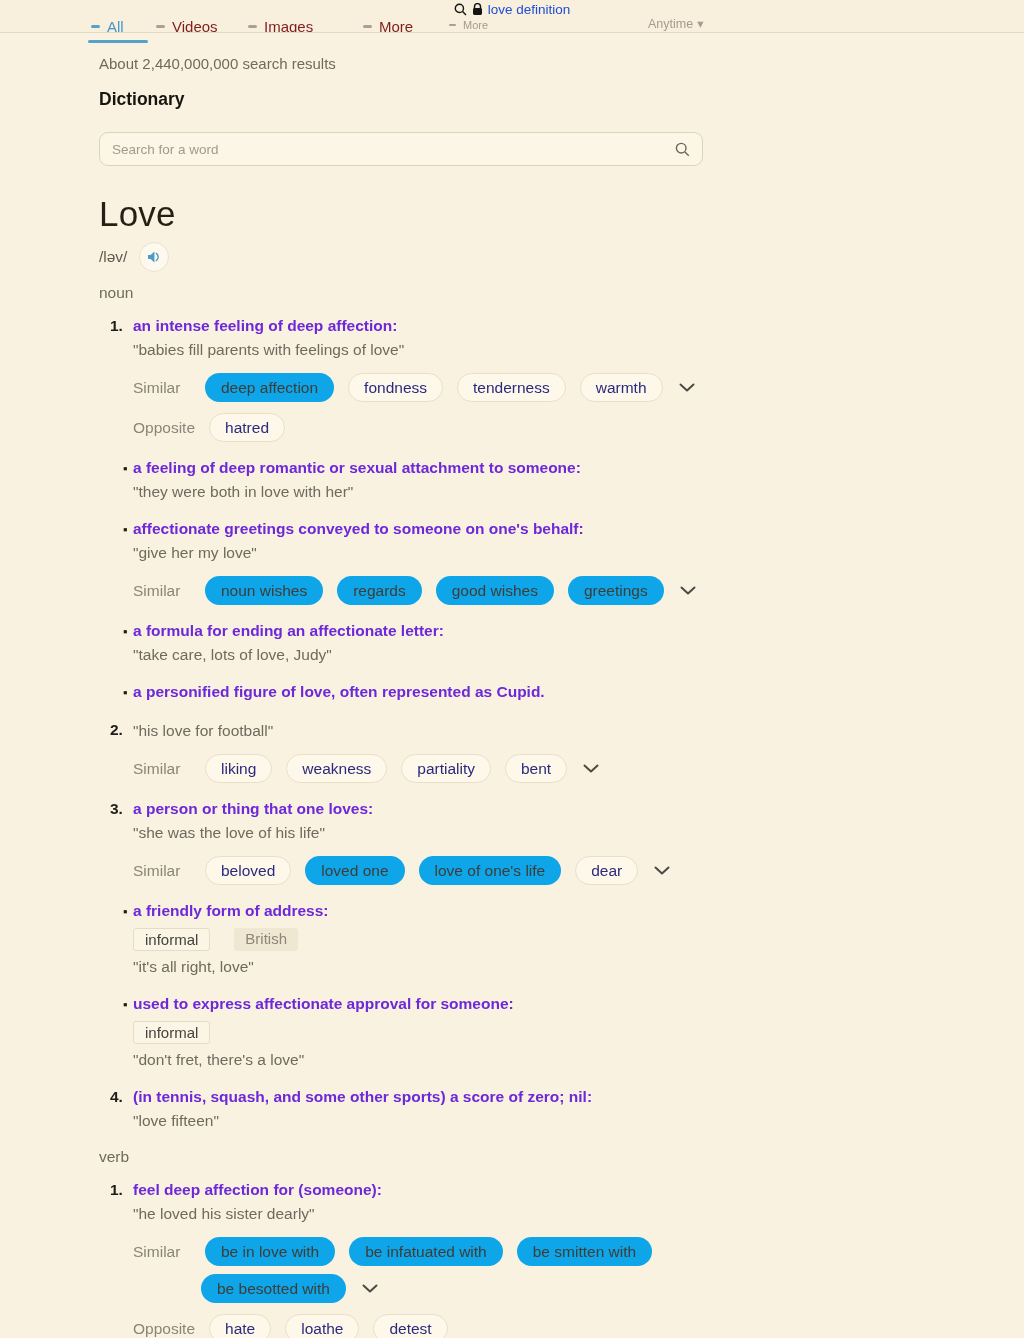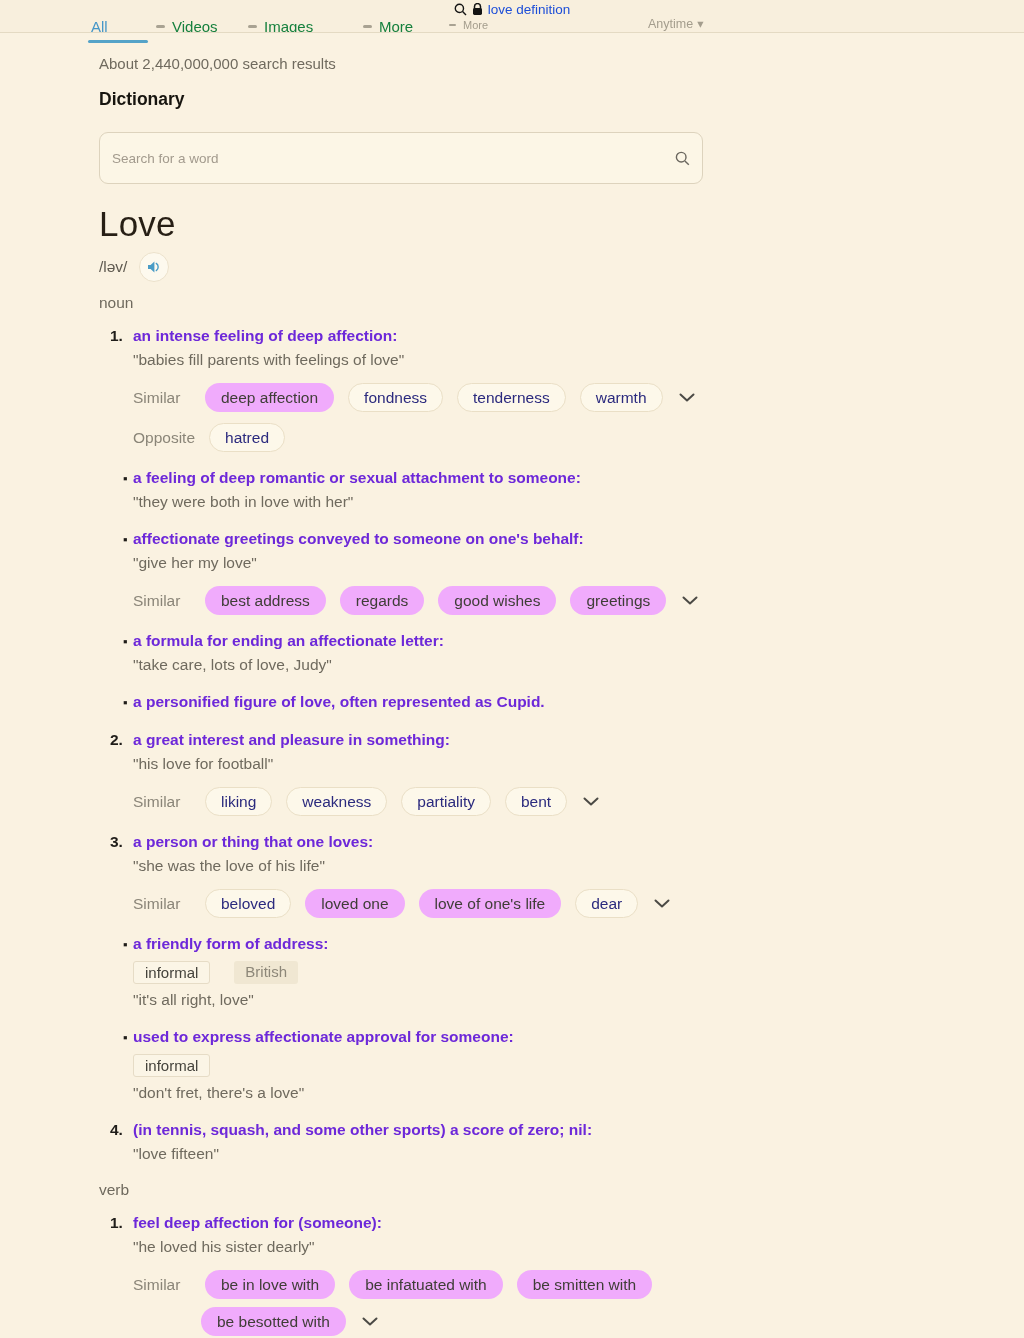--- a/index.html
+++ b/index.html
@@ -14,34 +14,34 @@
     position:relative; height:33px; background:#f8efdd;
     border-bottom:1px solid #e4dac3;
   }
   .urlbar {
     position:absolute; top:0; left:0; right:0; height:19px;
     display:flex; justify-content:center; align-items:center; gap:5px;
     font-size:13.5px; color:#1d4ed8;
   }
   .urlbar svg { display:block; }
   .tabsrow { position:absolute; left:0; right:0; bottom:0; height:16px; overflow:hidden; }
-  .tab { position:absolute; bottom:-3px; font-size:15px; color:#15803d; white-space:nowrap; display:flex; align-items:center; gap:7px; cursor:pointer; }
+  .tab { position:absolute; bottom:-3px; font-size:15px; color:#7f1d1d; white-space:nowrap; display:flex; align-items:center; gap:7px; cursor:pointer; }
   .tab .mini-icon { width:9px; height:2.5px; background:#a9a292; border-radius:2px; display:inline-block; }
-  .tab-all { left:91px; color:#4596c8;flex-direction:column; }
+  .tab-all { left:91px; color:#4596c8; }
   .tab-videos { left:156px; } .tab-images { left:248px; } .tab-news { left:363px; }
   .tab-more { left:449px; font-size:11px; color:#a49d8d; bottom:1px; }
   .tab-anytime { left:640px; font-size:12.5px; color:#a49d8d; bottom:1px; gap:4px;margin-left:8px; }
   .active-underline { position:absolute; top:40px; left:88px; width:60px; height:3px; background:#55a3c8; border-radius:2px; }
   
   main { padding:22px 0 0 99px; width:740px; }
   .results-count { font-size:15px; color:#6f6a5e; margin-bottom:17px; }
   .dict-title { font-size:17.5px; font-weight:700; color:#17150f; margin-bottom:22px; }
   .wordsearch {
-    width:604px; height:52px; border:1px solid #ddd3bd; border-radius:9px;
-    background:#fcf6e6; display:flex; align-items:center; padding:0 12px; margin-bottom:20px;
+    width:604px; height:34px; border:1px solid #ddd3bd; border-radius:9px;
+    background:#fcf6e6; display:flex; align-items:center; padding:0 12px; margin-bottom:28px;
   }
   .wordsearch input {
     flex:1; border:none; background:transparent; outline:none;
     font-family:"Liberation Sans", sans-serif; font-size:13.5px; color:#35332d;
   }
   .wordsearch input::placeholder { color:#a29a8d; }
   .word { font-size:35px; font-weight:400; color:#271f15; margin-bottom:8px; letter-spacing:.2px; }
   .pron-row { display:flex; align-items:center; gap:12px; margin-bottom:12px; }
   .pron { font-size:15.5px; color:#5f5a50; }
   .speaker-btn {
@@ -59,21 +59,21 @@
   .ex { font-size:15.5px; line-height:23px; color:#6f6a5e; margin-top:1px; }
   .synrow { display:flex; align-items:center; gap:14px; margin-top:12px; }
   .synrow.opp { margin-top:11px; }
   .synrow.cont { margin-top:8px; padding-left:68px; }
   .rowlabel { font-size:15.5px; color:#8a8578; min-width:58px; flex:none; }
   .chip {
     height:29px; display:inline-flex; align-items:center; padding:0 15px;
     border-radius:15px; font-size:15.5px; white-space:nowrap;
   }
   .chip.link { color:#2b2a7e; background:#fdf8ea; border:1px solid #eadfc6; cursor:pointer; }
-  .chip.plain { color:#3f3d37; background:#f0abfc; border:1px solid transparent; }
+  .chip.plain { color:#3f3d37; background:#0ea5e9; border:1px solid transparent; }
   .expand { background:none; border:none; display:flex; align-items:center; padding:0 2px; cursor:pointer; }
   .tags { display:flex; gap:24px; margin:6px 0 4px; }
   .tag { font-size:15px; padding:2px 11px; border-radius:3px; }
   .tag.outline { border:1px solid #e6dcc6; background:#fbf5e6; color:#45433c; }
   .tag.plain { background:#f0e7d2; color:#8d8779; }
 </style>
 </head>
 <body>
 
 <header class="chrome">
@@ -177,21 +177,21 @@
       </div>
     </div>
 
     <div class="def">
       <span class="marker b"></span>
       <div class="def-body">
         <p class="dtext">affectionate greetings conveyed to someone on one's behalf:</p>
         <p class="ex">"give her my love"</p>
         <div class="synrow">
           <span class="rowlabel">Similar</span>
-          <span class="chip plain">best address</span>
+          <span class="chip plain">noun wishes</span>
           <span class="chip plain">regards</span>
           <span class="chip plain">good wishes</span>
           <span class="chip plain">greetings</span>
           <button class="expand">
               <svg width="16" height="9" viewBox="0 0 16 9">
                 <polyline points="1.5,1.5 8,7.5 14.5,1.5" fill="none" stroke="#4b4a45" stroke-width="2" stroke-linecap="round" stroke-linejoin="round"></polyline>
               </svg>
             </button>
         </div>
       </div>
@@ -208,21 +208,20 @@
     <div class="def">
       <span class="marker b"></span>
       <div class="def-body">
         <p class="dtext">a personified figure of love, often represented as Cupid.</p>
       </div>
     </div>
 
     <div class="def">
       <span class="marker">2.</span>
       <div class="def-body">
-        <p class="dtext">a great interest and pleasure in something:</p>
         <p class="ex">"his love for football"</p>
         <div class="synrow">
           <span class="rowlabel">Similar</span>
           <span class="chip link">liking</span>
           <span class="chip link">weakness</span>
           <span class="chip link">partiality</span>
           <span class="chip link">bent</span>
           <button class="expand">
               <svg width="16" height="9" viewBox="0 0 16 9">
                 <polyline points="1.5,1.5 8,7.5 14.5,1.5" fill="none" stroke="#4b4a45" stroke-width="2" stroke-linecap="round" stroke-linejoin="round"></polyline>

